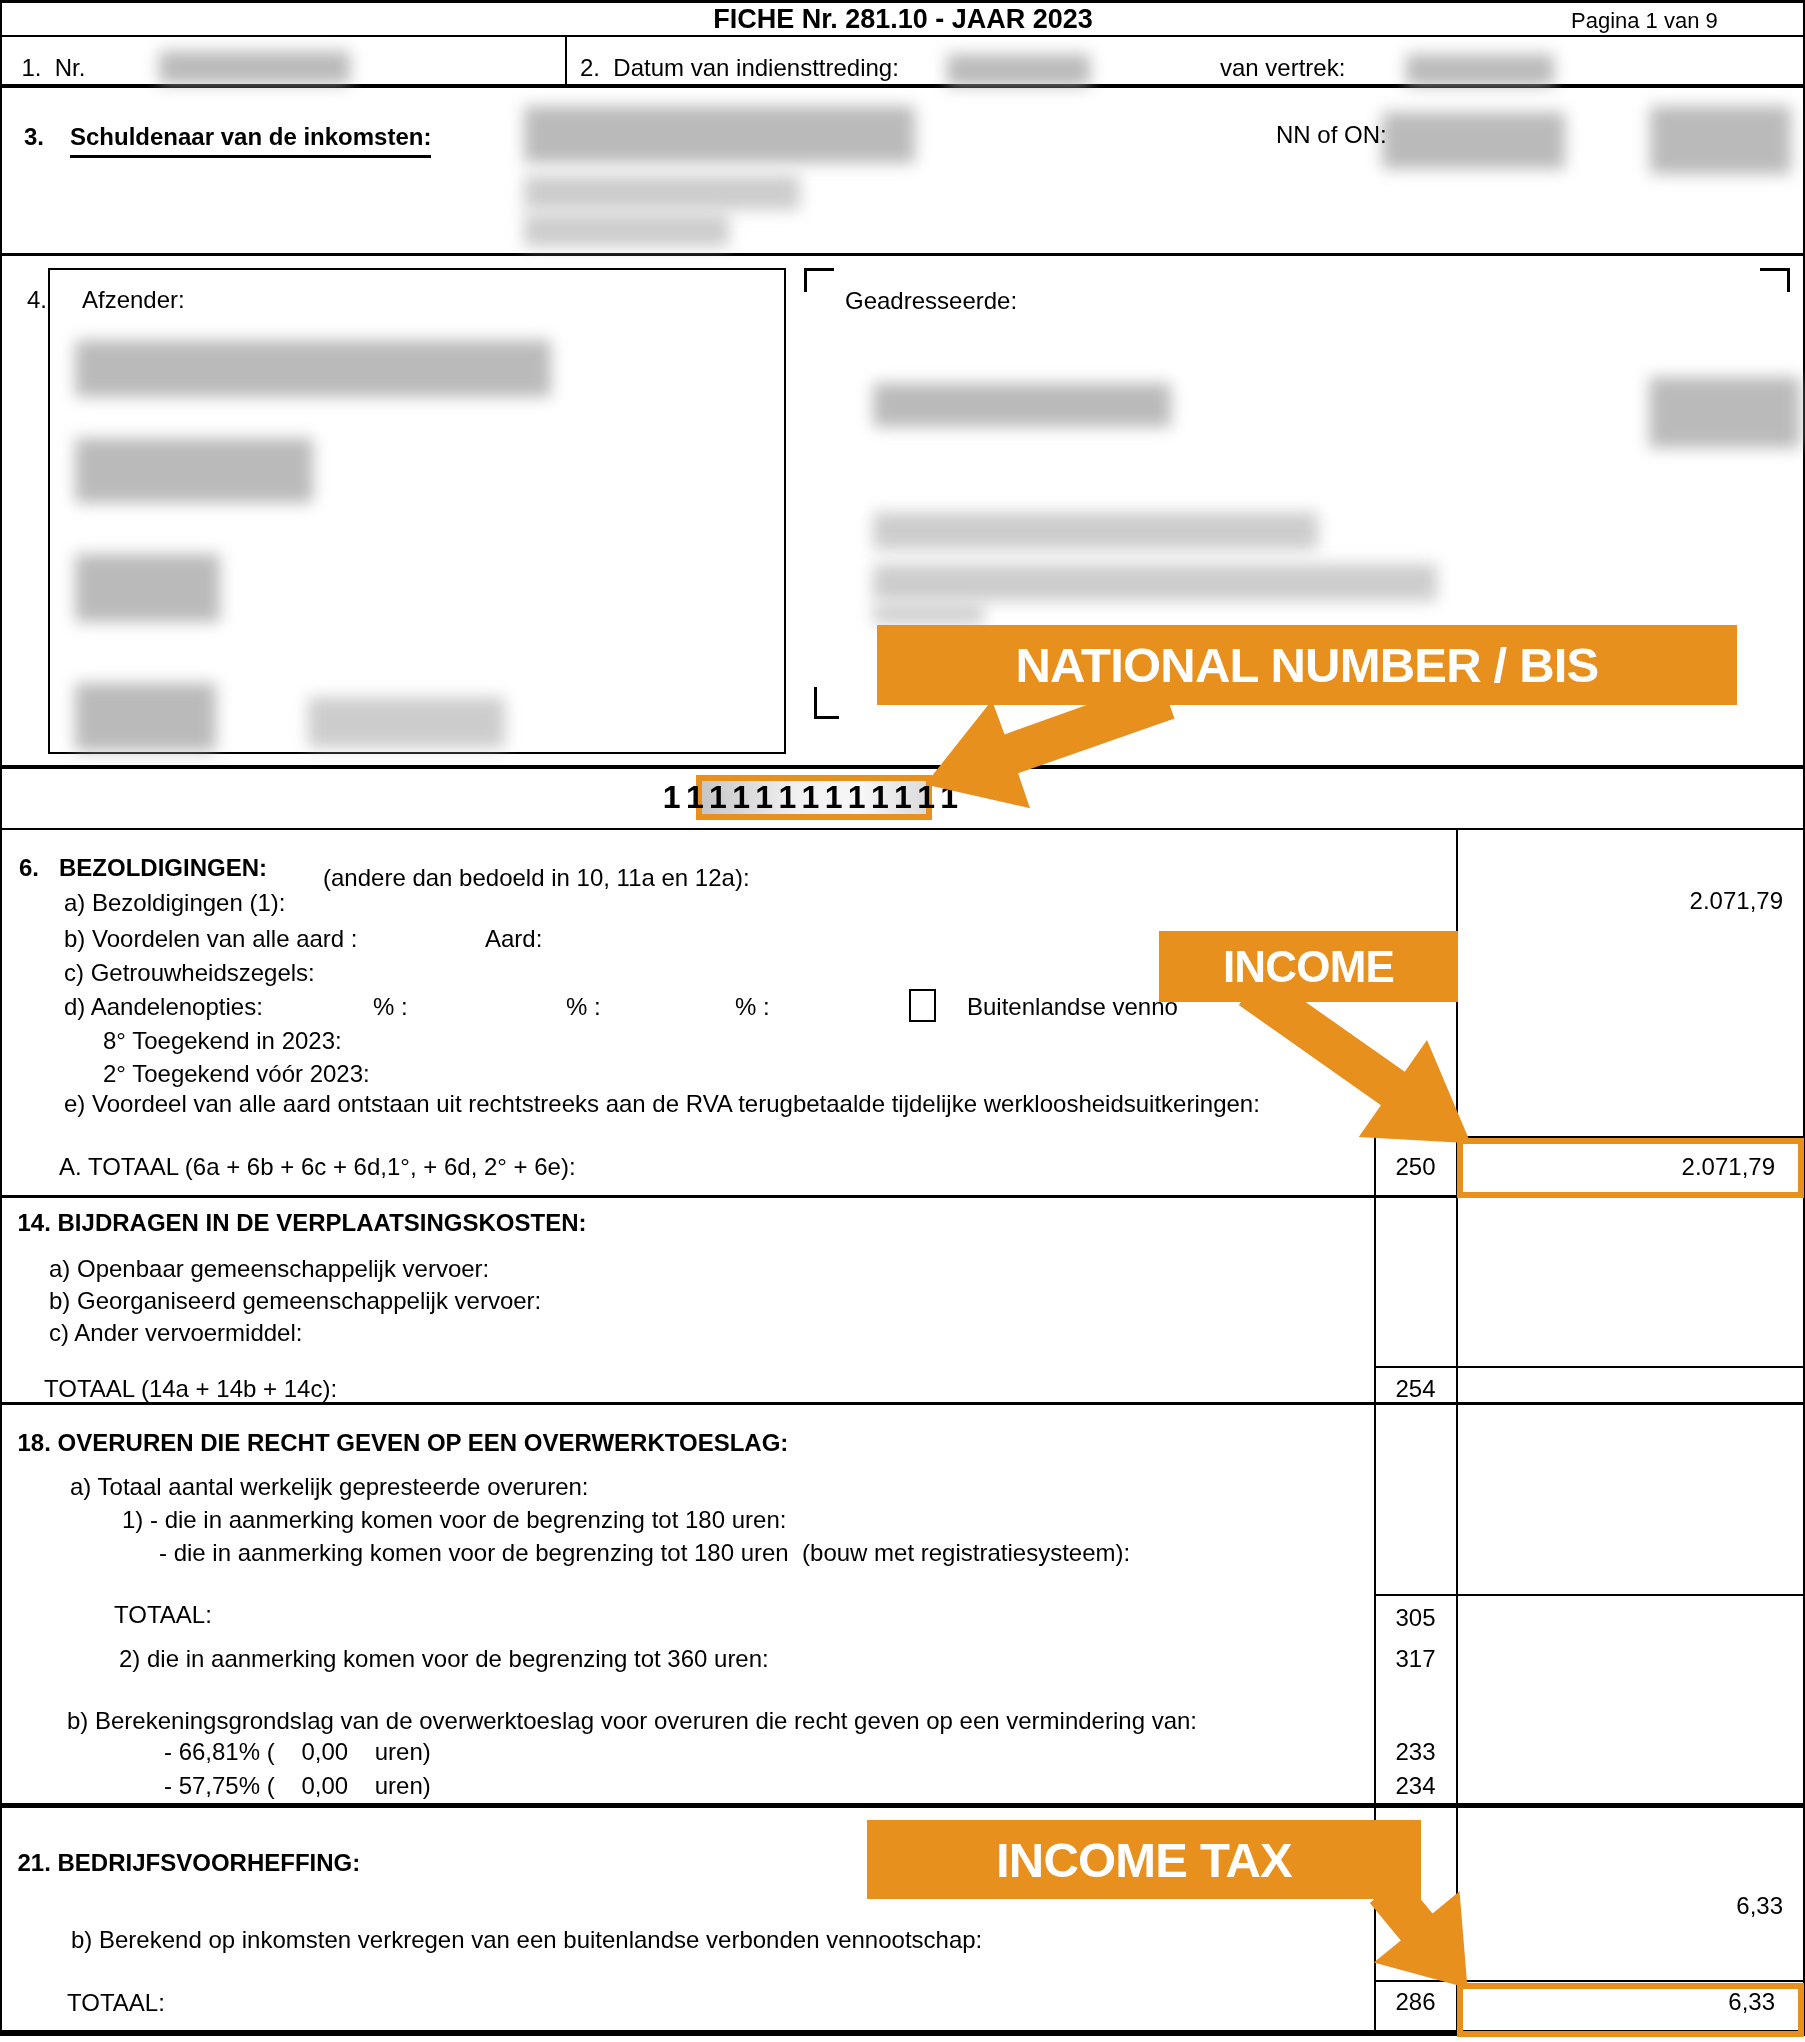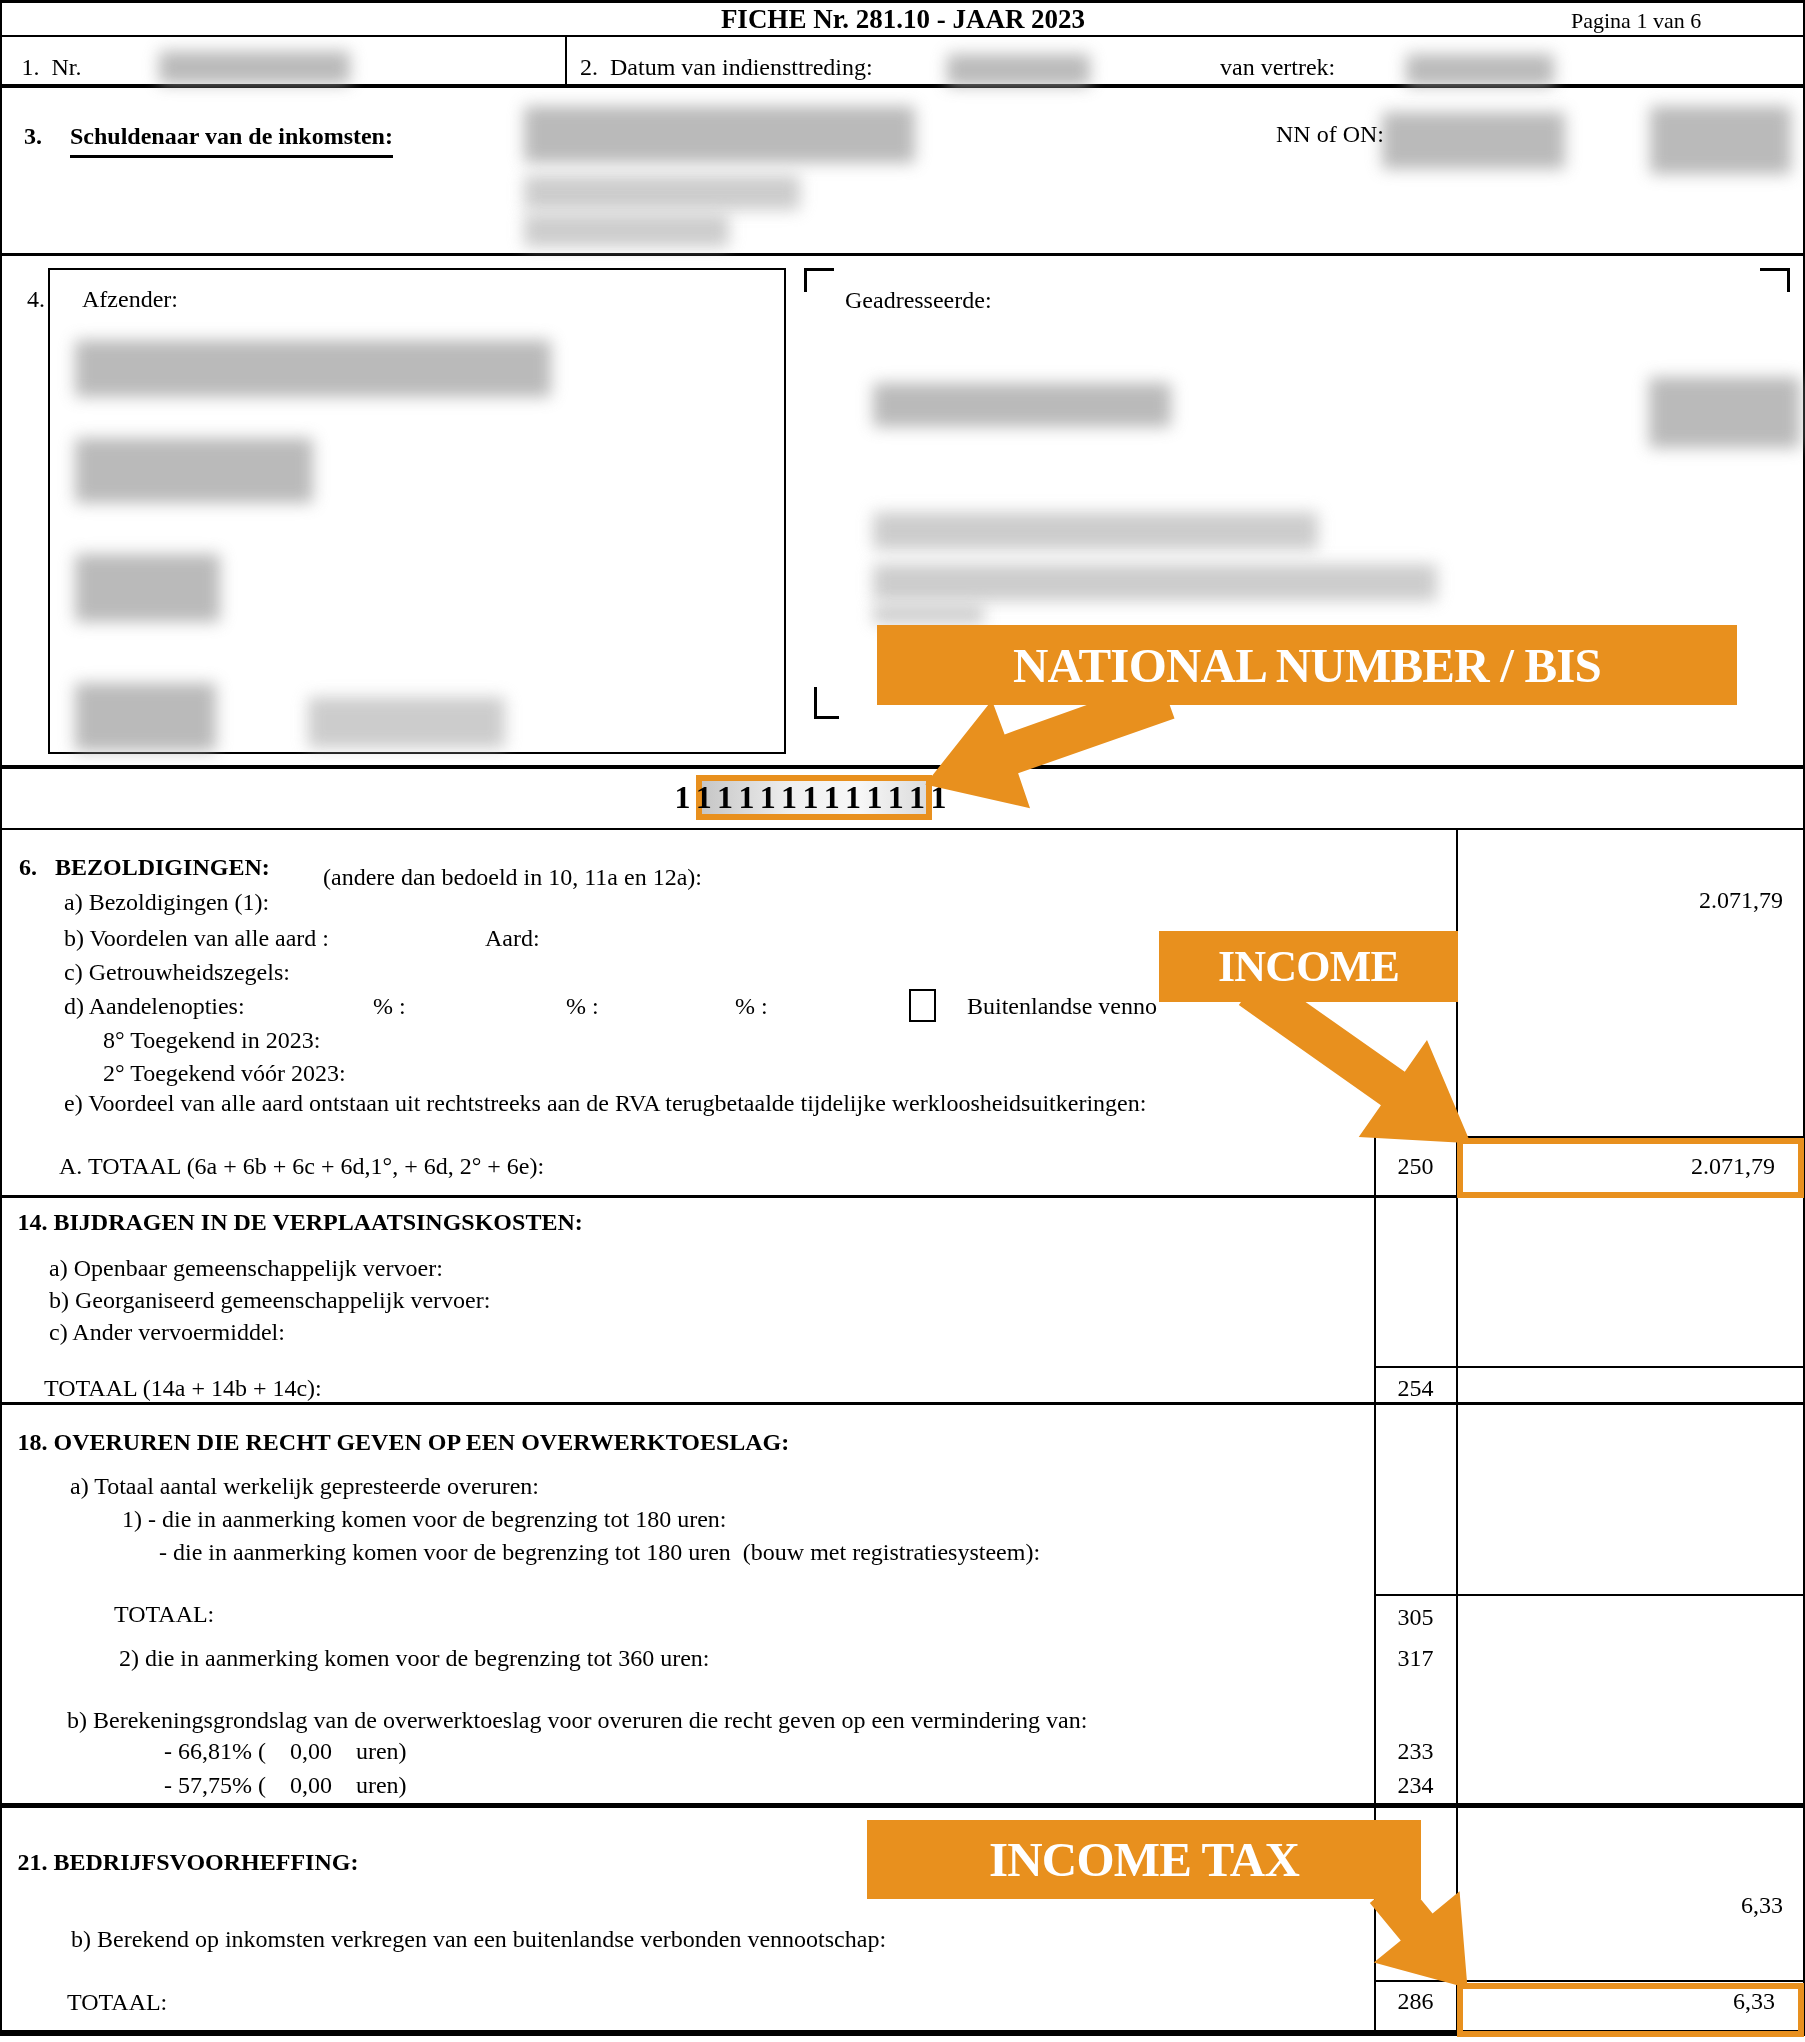--- a/index.html
+++ b/index.html
@@ -1,18 +1,18 @@
 <!DOCTYPE html>
 <html style="--orange: #E8901E;font-size:12.7px"><head>
 <meta charset="utf-8">
 <style>
   :root{ --orange:#E8901E; }
   html,body{margin:0;padding:0;background:#fff;}
   .page{position:relative;width:1806px;height:2042px;background:#fff;overflow:hidden;
-        font-family:Liberation Serif, serif;font-size:24px;color:#000;}
+        font-family:Liberation Sans, sans-serif;font-size:24px;color:#000;}
   .t{position:absolute;white-space:pre;line-height:1.15;z-index:4;}
   .b{font-weight:bold;}
   .hl,.vl{position:absolute;background:#000;z-index:1;}
   .blur{position:absolute;background:#a9a9a9;filter:blur(8px);border-radius:2.4px;z-index:2;opacity:.8;}
   .blur.lt{background:#c0c0c0;}
   .obox{position:absolute;border:6.4px solid var(--orange);z-index:3;box-sizing:border-box;}
   .code{position:absolute;width:79px;text-align:center;z-index:4;}
   .amt{position:absolute;width:318px;text-align:right;z-index:4;white-space:pre;}
   .banner{position:absolute;background:var(--orange);color:#fff;display:flex;align-items:center;
           justify-content:center;font-weight:bold;z-index:6;letter-spacing:-0.8px;}
@@ -44,21 +44,21 @@
   <div class="hl" style="left:1374px;top:1366px;width:430px;height:2.4px"></div>
   <div class="hl" style="left:1374px;top:1594px;width:430px;height:2.4px"></div>
   <div class="hl" style="left:1374px;top:1980px;width:430px;height:2.4px"></div>
   <div class="vl" style="left:0;top:0;width:2.4px;height:2036px"></div>
   <div class="vl" style="left:1803px;top:0;width:3.2px;height:2036px"></div>
   <div class="vl" style="left:565px;top:35px;width:2.4px;height:52px"></div>
   <div class="vl" style="left:1456px;top:828px;width:2.4px;height:1208px"></div>
   <div class="vl" style="left:1374px;top:1136px;width:2.4px;height:900px"></div>
 
   <div class="t b" style="left:0;top:4px;width:1806px;text-align:center;font-size:27px">FICHE Nr. 281.10 - JAAR 2023</div>
-  <div class="t" style="left:1571px;top:8px;font-size:22px">Pagina 1 van 6</div>
+  <div class="t" style="left:1571px;top:8px;font-size:22px">Pagina 1 van 9</div>
 
   <div class="t" style="left:21.4px;top:54px">1.  Nr.</div>
   <div class="blur" style="left:159px;top:51px;width:191px;height:33px"></div>
   <div class="t" style="left:580px;top:54px">2.  Datum van indiensttreding:</div>
   <div class="blur" style="left:947px;top:54px;width:143px;height:32px"></div>
   <div class="t" style="left:1220px;top:54px">van vertrek:</div>
   <div class="blur" style="left:1406px;top:54px;width:148px;height:32px"></div>
 
   <div class="t b" style="left:24px;top:123px">3.</div>
   <div class="t b underline" style="left:70px;top:123px">Schuldenaar van de inkomsten:</div>

